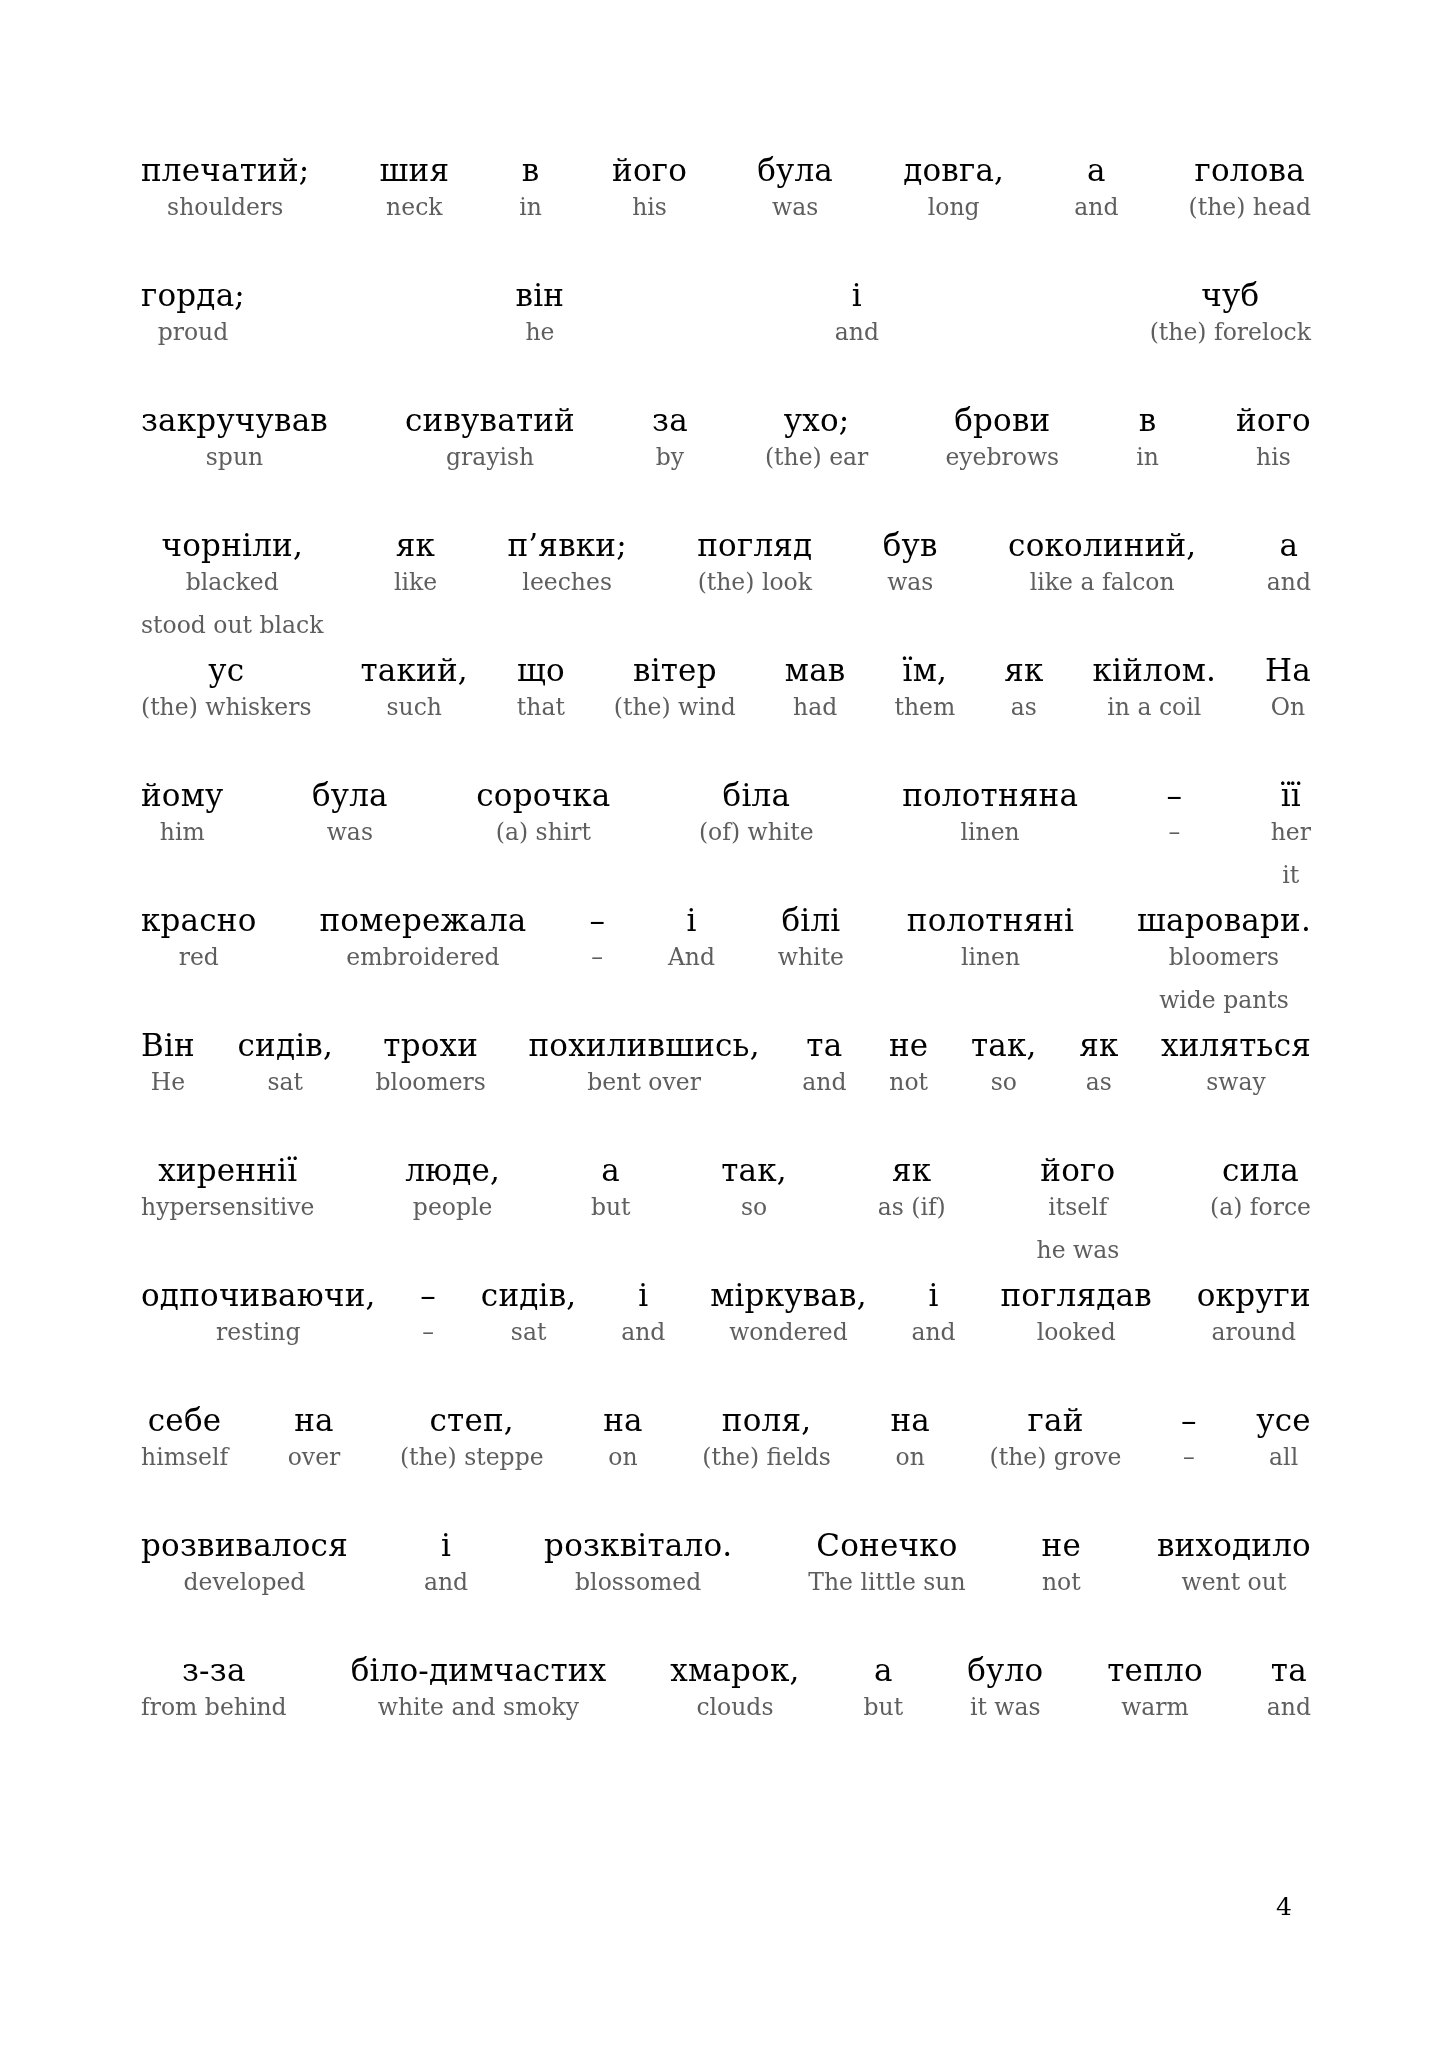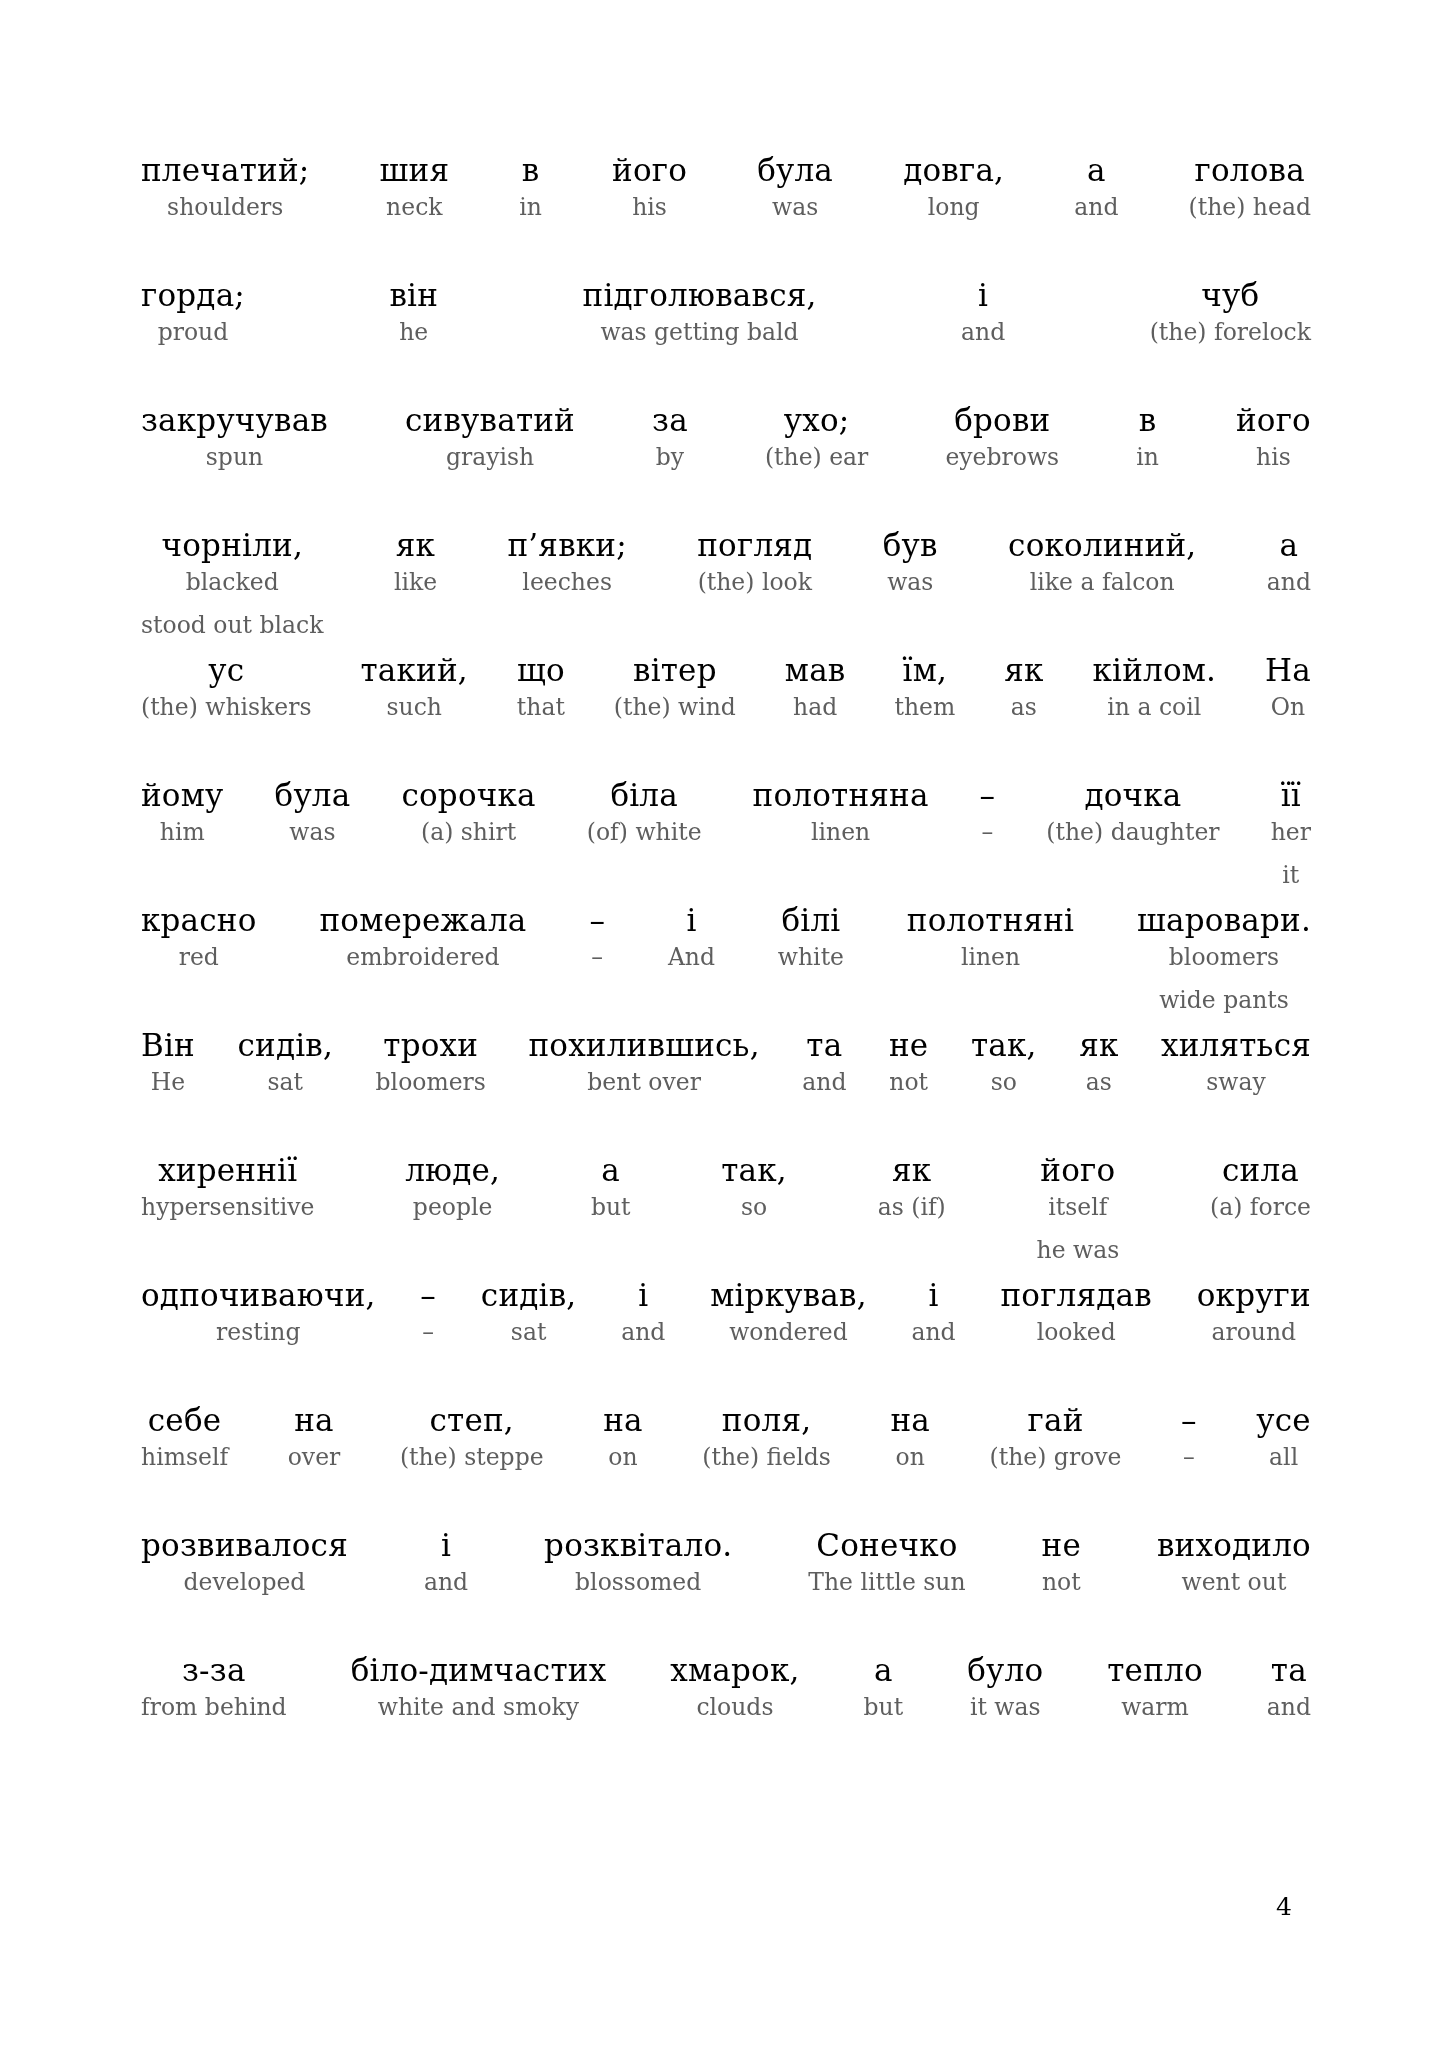--- a/index.html
+++ b/index.html
@@ -108,24 +108,20 @@
       <div class="line">
         <div class="word">
           <span class="uk">горда;</span>
           <span class="gloss">proud</span>
         </div>
         <div class="word">
           <span class="uk">він</span>
           <span class="gloss">he</span>
         </div>
         <div class="word">
-          <span class="uk">підголювався,</span>
-          <span class="gloss">was getting bald</span>
-        </div>
-        <div class="word">
           <span class="uk">і</span>
           <span class="gloss">and</span>
         </div>
         <div class="word">
           <span class="uk">чуб</span>
           <span class="gloss">(the) forelock</span>
         </div>
       </div>
       <div class="line">
         <div class="word">
@@ -243,24 +239,20 @@
           <span class="uk">біла</span>
           <span class="gloss">(of) white</span>
         </div>
         <div class="word">
           <span class="uk">полотняна</span>
           <span class="gloss">linen</span>
         </div>
         <div class="word">
           <span class="uk">–</span>
           <span class="gloss">–</span>
-        </div>
-        <div class="word">
-          <span class="uk">дочка</span>
-          <span class="gloss">(the) daughter</span>
         </div>
         <div class="word">
           <span class="uk">її</span>
           <span class="gloss">her</span>
           <span class="gloss-extra">it</span>
         </div>
       </div>
       <div class="line">
         <div class="word">
           <span class="uk">красно</span>

